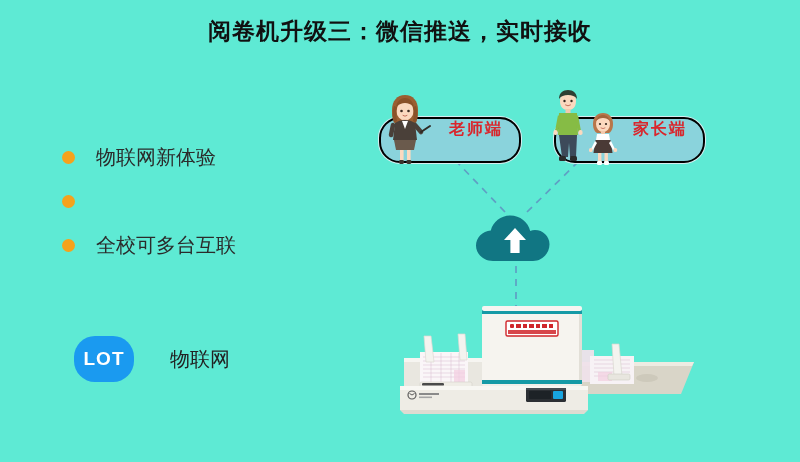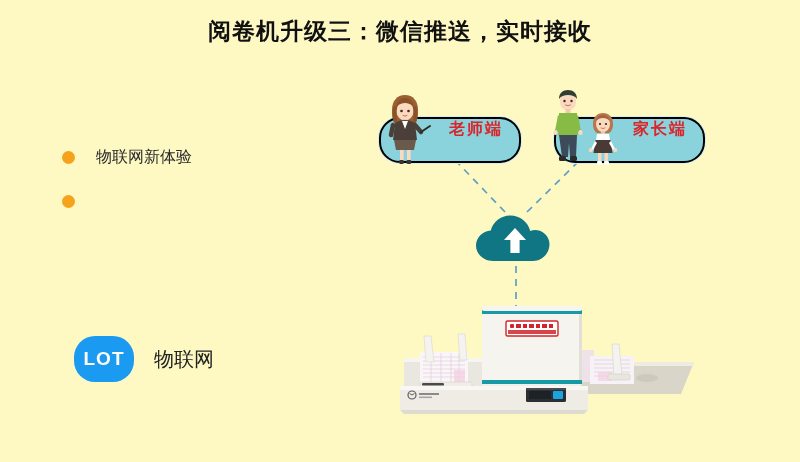--- a/index.html
+++ b/index.html
@@ -2,55 +2,55 @@
 <html><head>
 <meta charset="utf-8">
 <style>
   html,body{margin:0;padding:0;}
   body{
     width:800px;height:462px;
     background:#ffffff;
     font-family:"Liberation Sans","DejaVu Sans",sans-serif;
     overflow:hidden;position:relative;
   }
-  .slide{position:absolute;inset:0;background:#fef9c3;}
+  .slide{position:absolute;inset:0;background:#5eead4;}
 
   
   .title{
     position:absolute;left:0;top:16px;width:800px;
     text-align:center;
     font-size:23px;font-weight:bold;color:#111;
     letter-spacing:1px;
     font-family:"DejaVu Sans","Liberation Sans",sans-serif;
   }
 
   
   .bullets{position:absolute;left:62px;top:146px;width:340px;}
   .bullet-row{display:flex;align-items:center;margin-bottom:22px;height:22px;}
   .dot{
     width:13px;height:13px;border-radius:50%;
     background:#f5a21c;flex:0 0 13px;margin-right:21px;
   }
   .bullet-text{
-    font-size:16px;color:#2b2b2b;white-space:nowrap;
+    font-size:20px;color:#2b2b2b;white-space:nowrap;
     font-family:"DejaVu Sans","Liberation Sans",sans-serif;
   }
 
   
   .iot-wrap{position:absolute;left:74px;top:336px;display:flex;align-items:center;}
   .iot-badge{
     width:60px;height:46px;border-radius:21px;background:#1a9af0;
     display:flex;align-items:center;justify-content:center;
   }
   .iot-badge span{
     color:#fff;font-weight:bold;font-size:19px;letter-spacing:1px;
     font-family:"Liberation Sans",sans-serif;
   }
   .iot-label{
-    margin-left:20px;font-size:20px;color:#222;
+    margin-left:36px;font-size:20px;color:#222;
     font-family:Liberation Sans, sans-serif;
   }
 
   
   .pill{
     position:absolute;height:42px;border-radius:21px;
     background:#8ad3dc;border:2px solid #000000;
     box-shadow:0 0 0 1px #d7eef1;
     display:flex;align-items:flex-start;justify-content:flex-end;
   }
@@ -83,20 +83,24 @@
     <div class="bullet-row">
       <div class="dot"></div>
       <div class="bullet-text">物联网新体验</div>
     </div>
 
     <div class="bullet-row">
       <div class="dot"></div>
     </div>
 
 
+    <div class="bullet-row">
+      <div class="dot"></div>
+      <div class="bullet-text">全校可多台互联</div>
+    </div>
 
   </div>
 
   <div class="iot-wrap">
     <div class="iot-badge">
       <span>LOT</span>
     </div>
     <div class="iot-label">物联网</div>
   </div>
 

